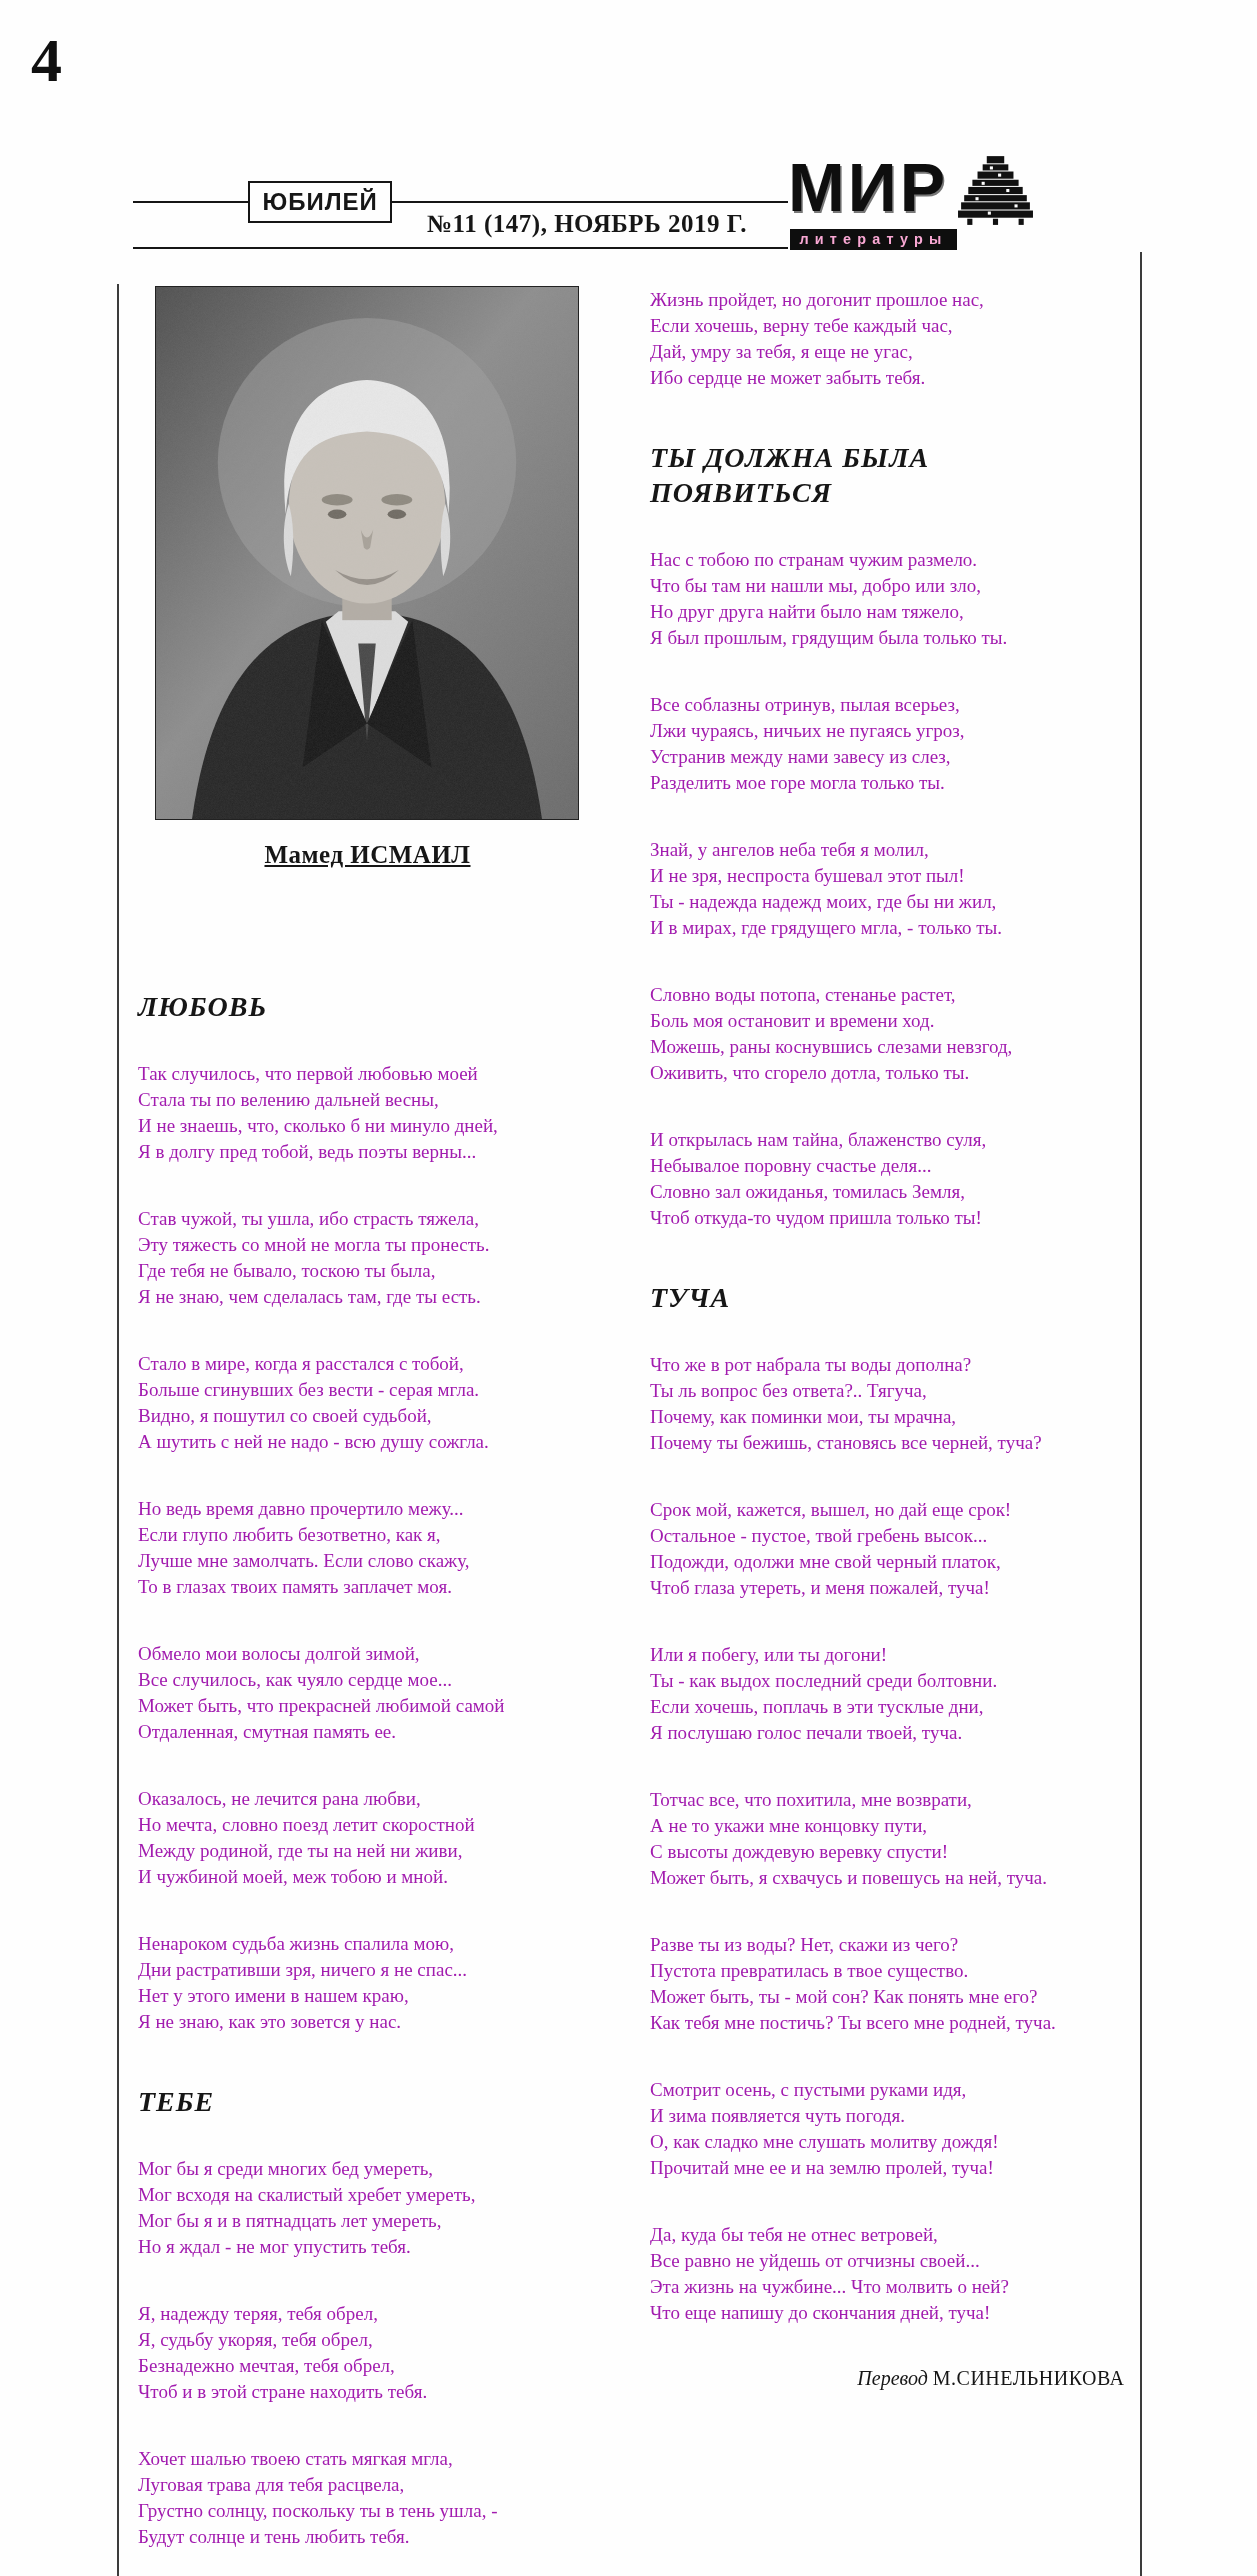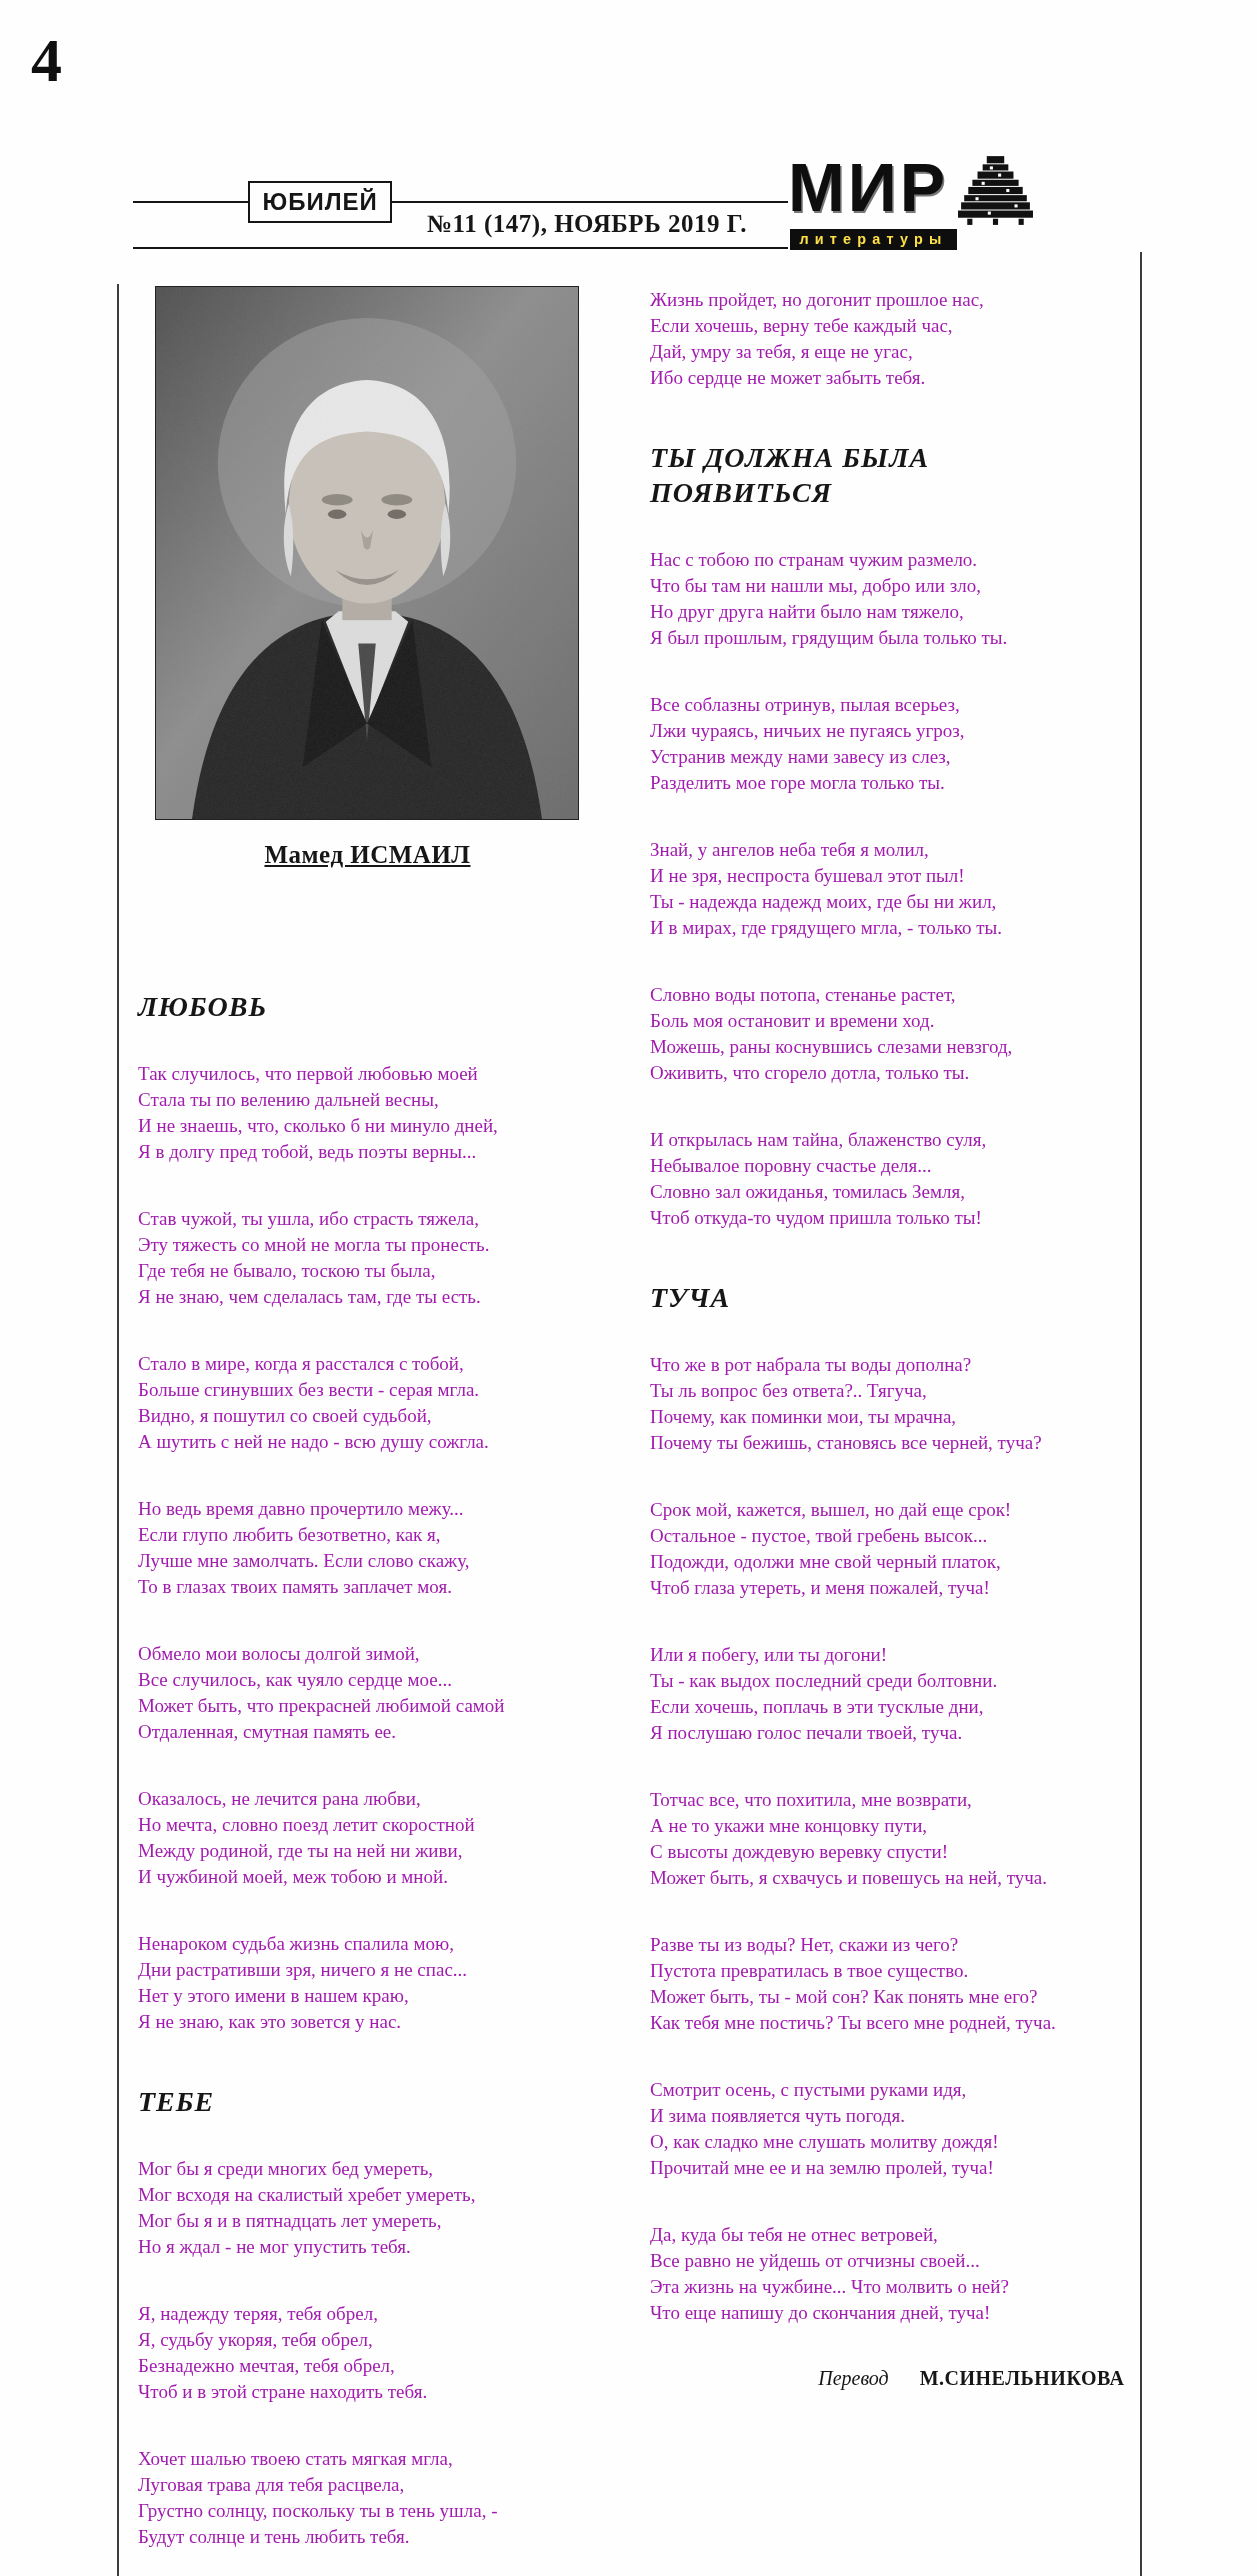--- a/index.html
+++ b/index.html
@@ -58,21 +58,21 @@
     font-weight: 900;
     font-size: 68px;
     line-height: 1.05;
     letter-spacing: 3.1px;
     color: #0e0e0e;
     text-shadow: 1.5px 1.5px 0 #777;
   }
   .logo-ornament { margin-left: 9.3px; margin-top: 2.1px; }
   .logo-subtitle-strip {
     position: absolute; left: 2.1px; bottom: 3.1px;
-    background: #0e0e0e; color: #fde047;
+    background: #0e0e0e; color: #f9a8d4;
     font-family: "Liberation Sans", sans-serif;
     font-weight: bold;
     font-size: 14.4px;
     letter-spacing: 6.2px;
     padding: 2.1px 9.3px 3.1px;
   }
 
   
   .edge-rule-left  { position: absolute; left: 117px;  top: 284px; width: 1.5px; height: 2497px; background: #3c3c3c; }
   .edge-rule-right { position: absolute; left: 1140px; top: 252px; width: 1.5px; height: 2529px; background: #3c3c3c; }
@@ -120,21 +120,21 @@
     color: #a21caf;
   }
 
   .translator {
     margin-top: 17.5px;
     text-align: right;
     font-size: 20px;
     padding-right: 15.5px;
   }
   .translator-prefix { font-style: italic; }
-  .translator-name { font-weight: bold; letter-spacing: 0.5px; margin-left: 26px; }
+  .translator-name { font-weight: normal; letter-spacing: 0.5px; }
 </style>
 </head>
 <body>
 
 <div class="page">
 
   <div class="page-number">4</div>
 
   <div class="header">
     <div class="band"></div>

